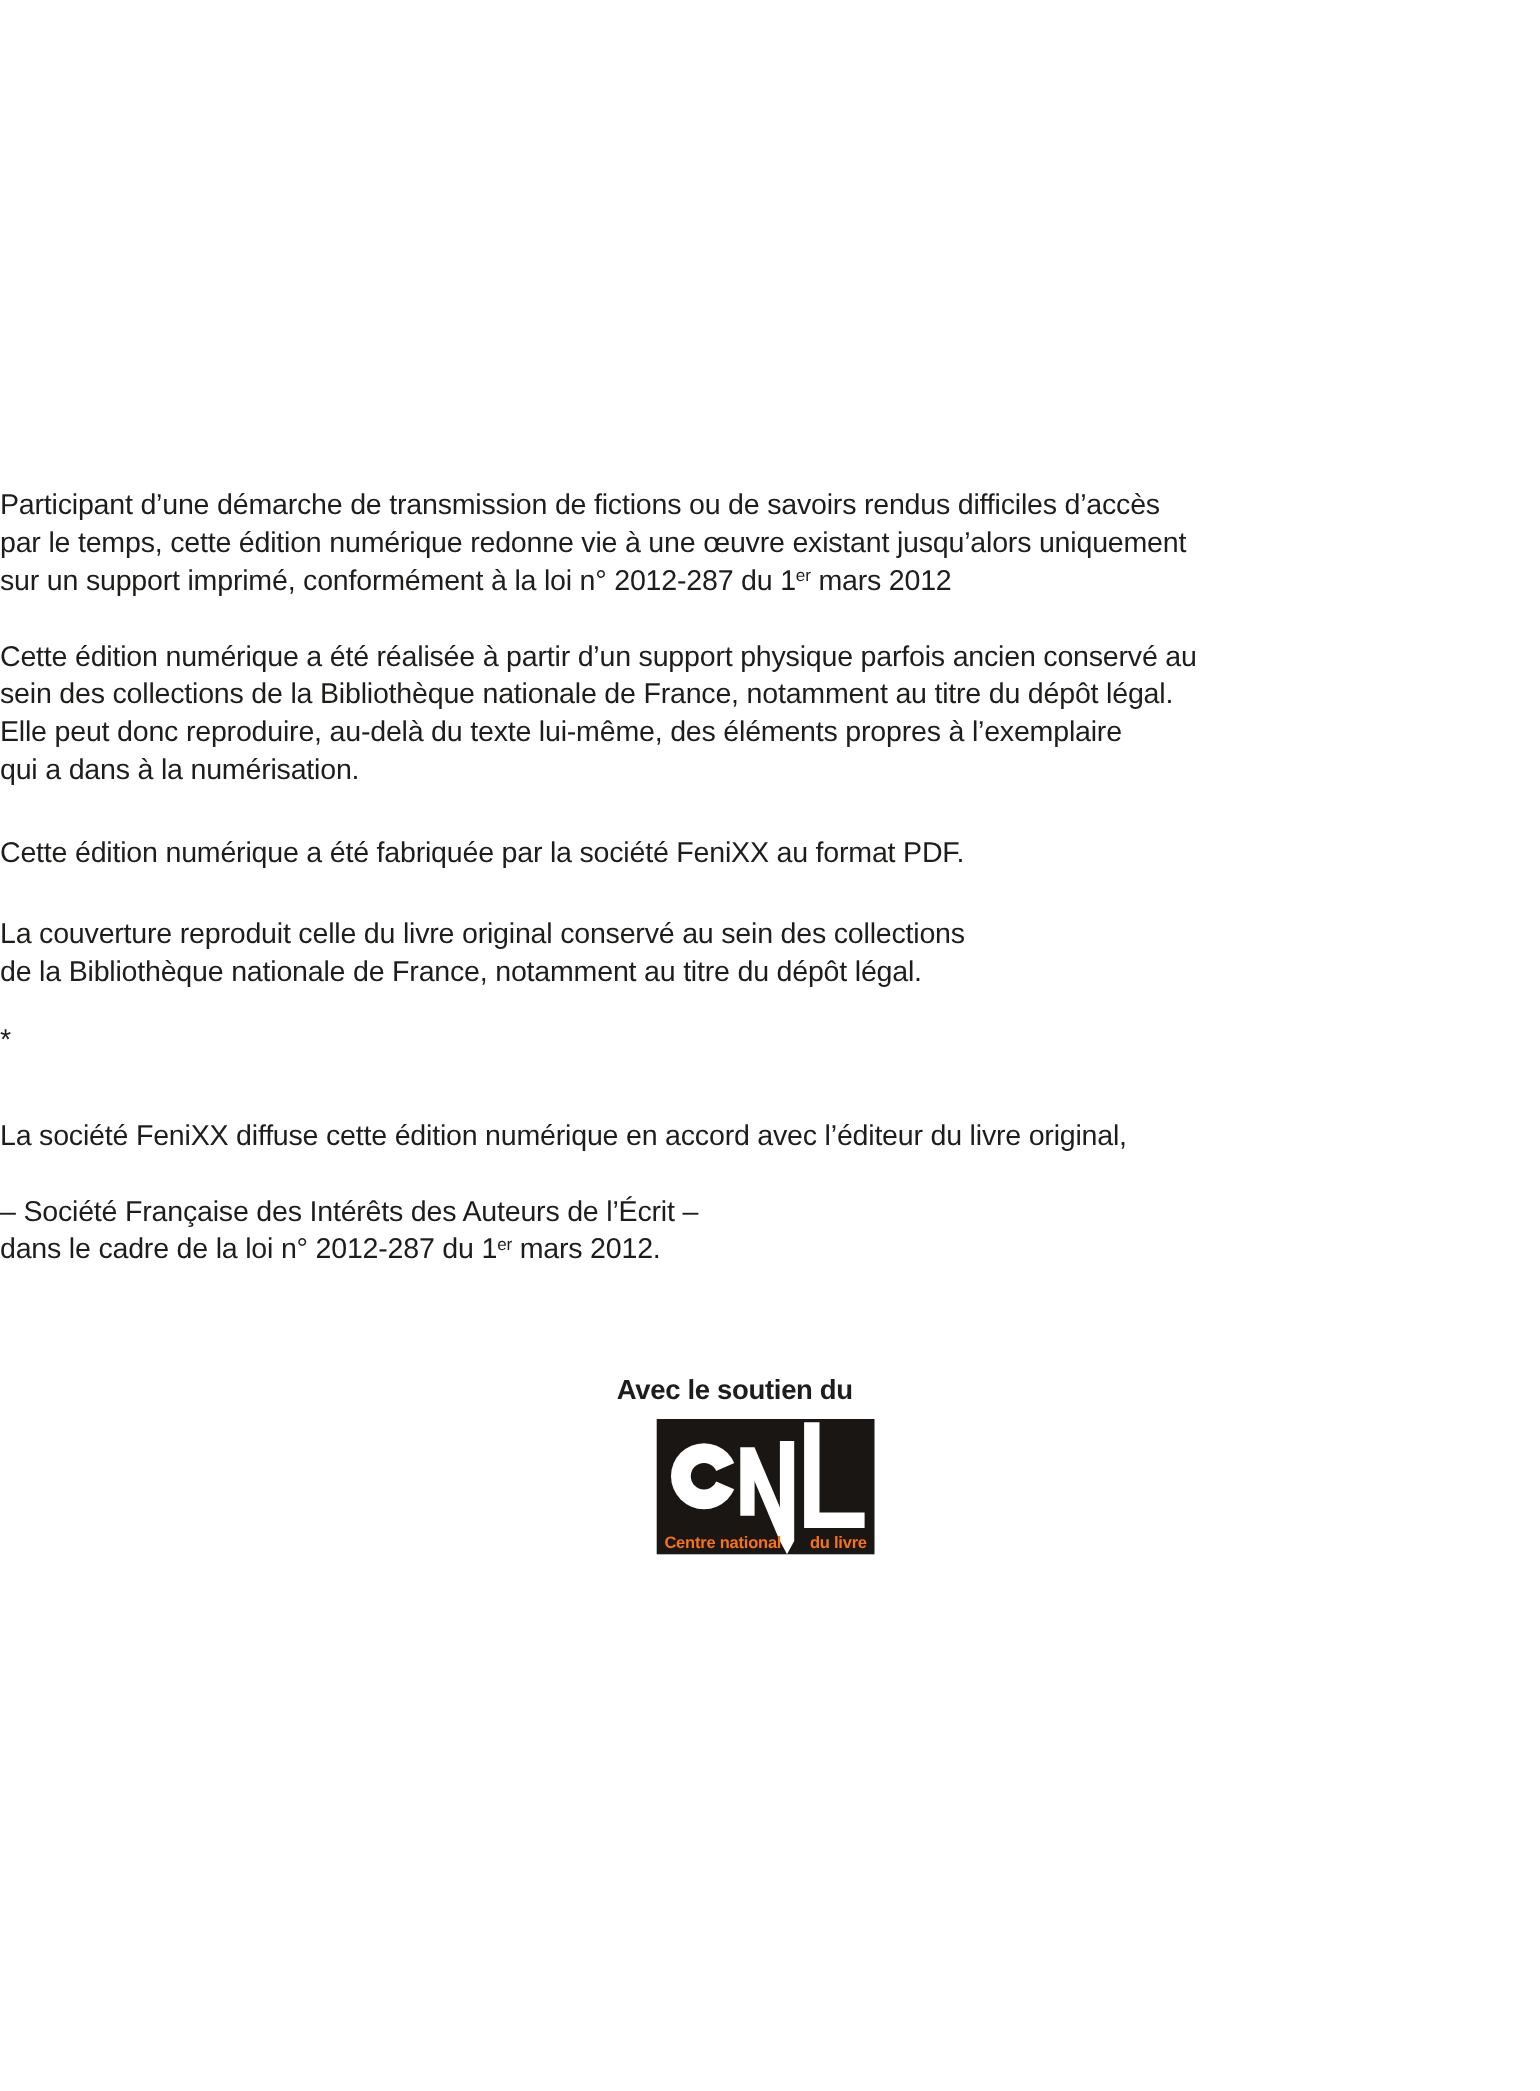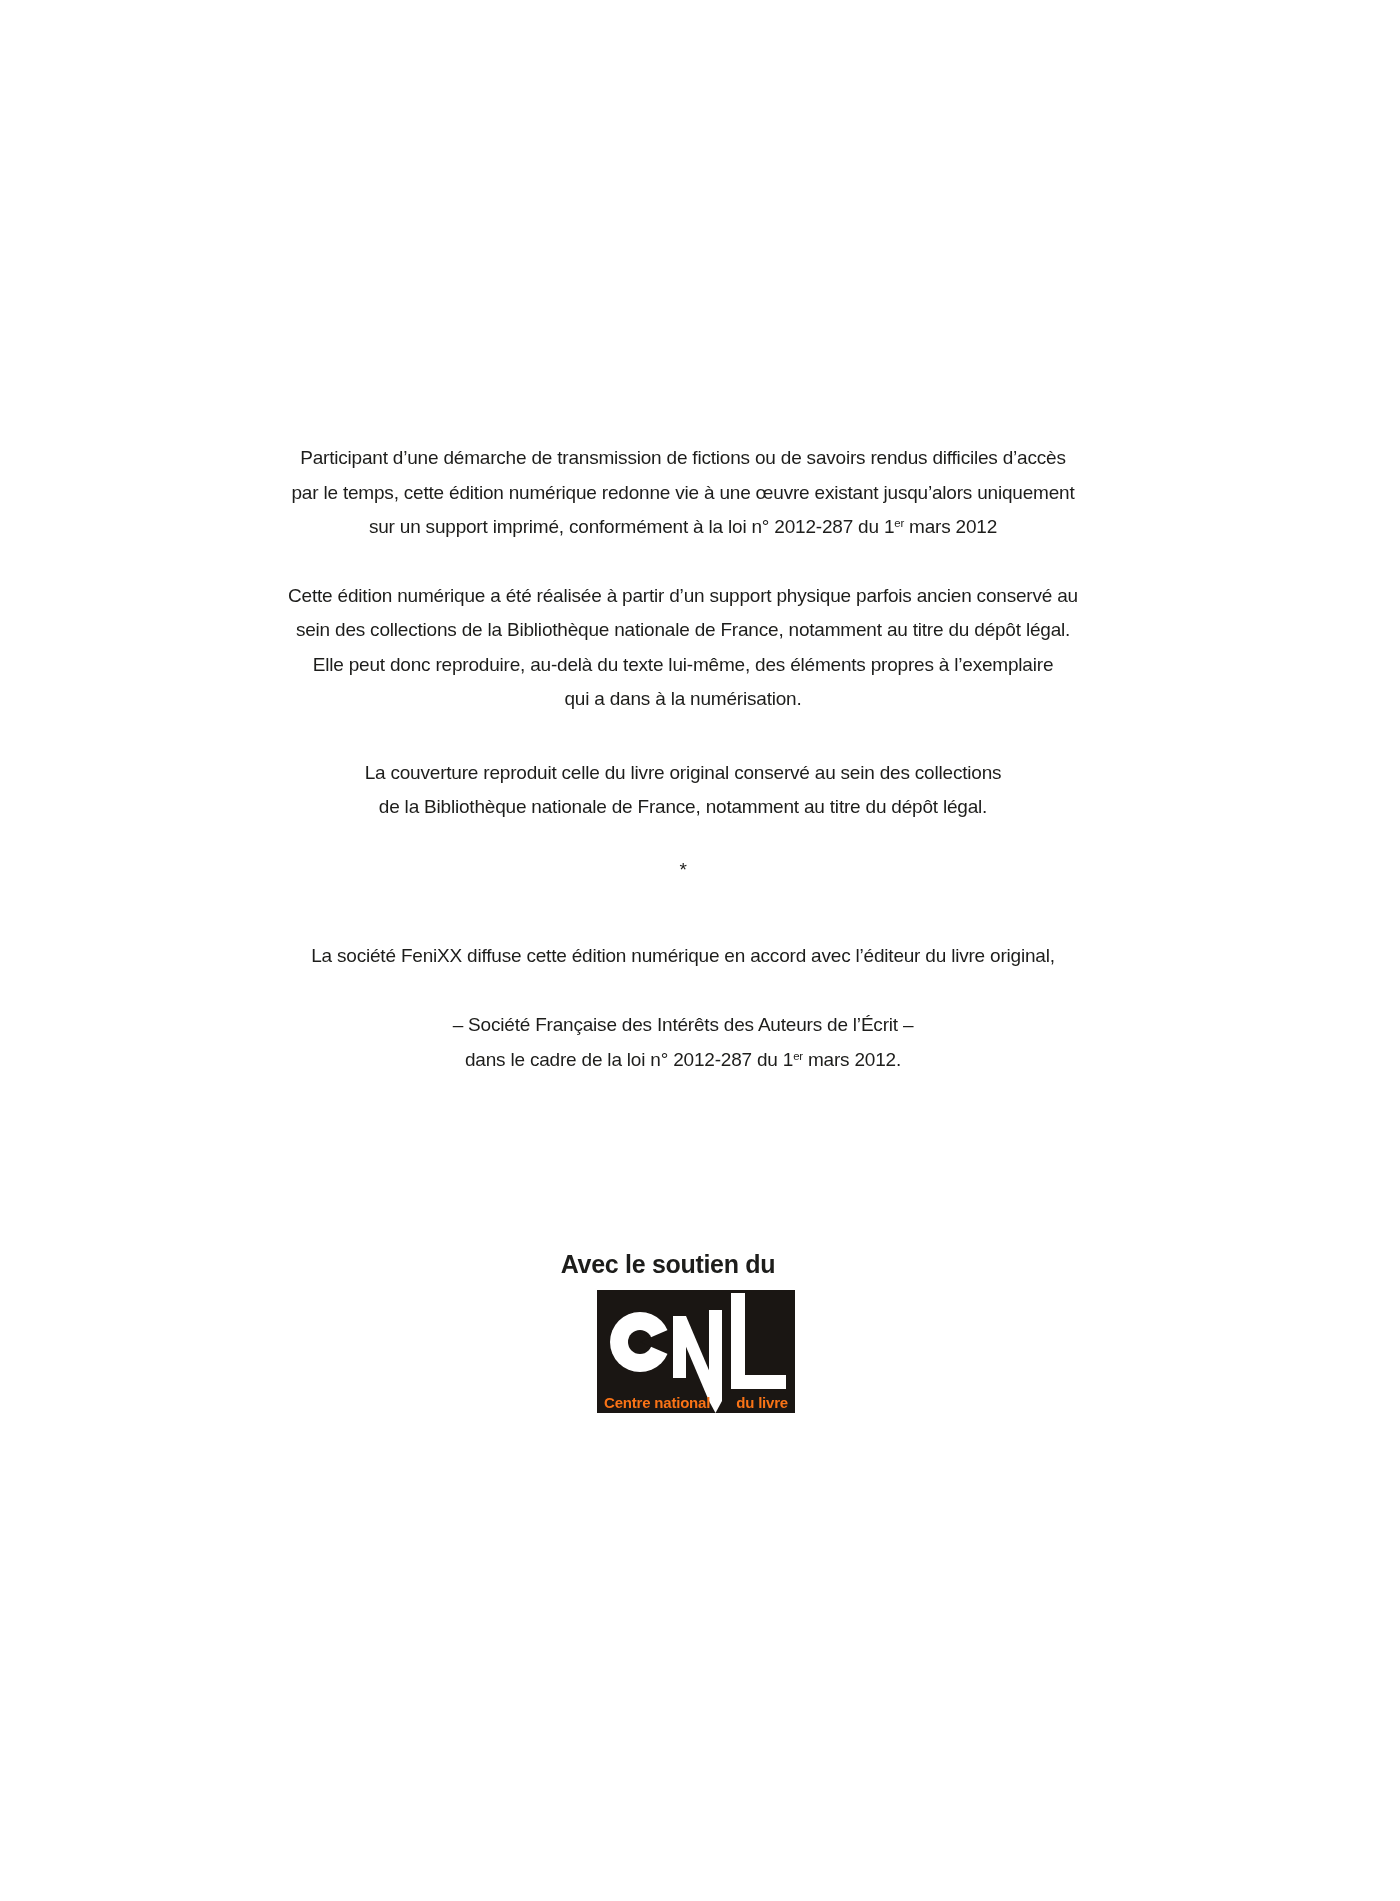--- a/index.html
+++ b/index.html
@@ -14,22 +14,21 @@
     background: #ffffff;
     overflow: hidden;
     font-family: "Liberation Sans", sans-serif;
     color: #1d1d1b;
   }
   .textblock {
     position: absolute;
     top: 441px;
     left: 0;
     width: 1366px; 
-    text-align: center;
-    font-size: 19px;
+    font-size: 26px;
     line-height: 34.5px;
     letter-spacing: -0.2px;
   }
   .para { margin: 0; }
   .gap-p2  { margin-top: 34px; }
   .gap-p3  { margin-top: 41px; }
   .gap-p4  { margin-top: 39px; }
   .gap-sep { margin-top: 28px; }
   .gap-p5  { margin-top: 52px; }
   .sup {
@@ -89,20 +88,23 @@
       <span><span>sur un support imprimé, conformément à la loi n° 2012-287 du 1</span><span class="sup">er</span><span> mars 2012</span></span><br>
     </p>
 
     <p class="para gap-p2">
       <span>Cette édition numérique a été réalisée à partir d’un support physique parfois ancien conservé au</span><br>
       <span>sein des collections de la Bibliothèque nationale de France, notamment au titre du dépôt légal.</span><br>
       <span>Elle peut donc reproduire, au-delà du texte lui-même, des éléments propres à l’exemplaire</span><br>
       <span>qui a dans à la numérisation.</span>
     </p>
 
+    <p class="para gap-p3">
+      <span>Cette édition numérique a été fabriquée par la société FeniXX au format PDF.</span>
+    </p>
 
     <p class="para gap-p4">
       <span>La couverture reproduit celle du livre original conservé au sein des collections</span><br>
       <span>de la Bibliothèque nationale de France, notamment au titre du dépôt légal.</span>
     </p>
 
     <p class="para gap-sep">*</p>
 
     <p class="para gap-p5">
       <span>La société FeniXX diffuse cette édition numérique en accord avec l’éditeur du livre original,</span><br>

